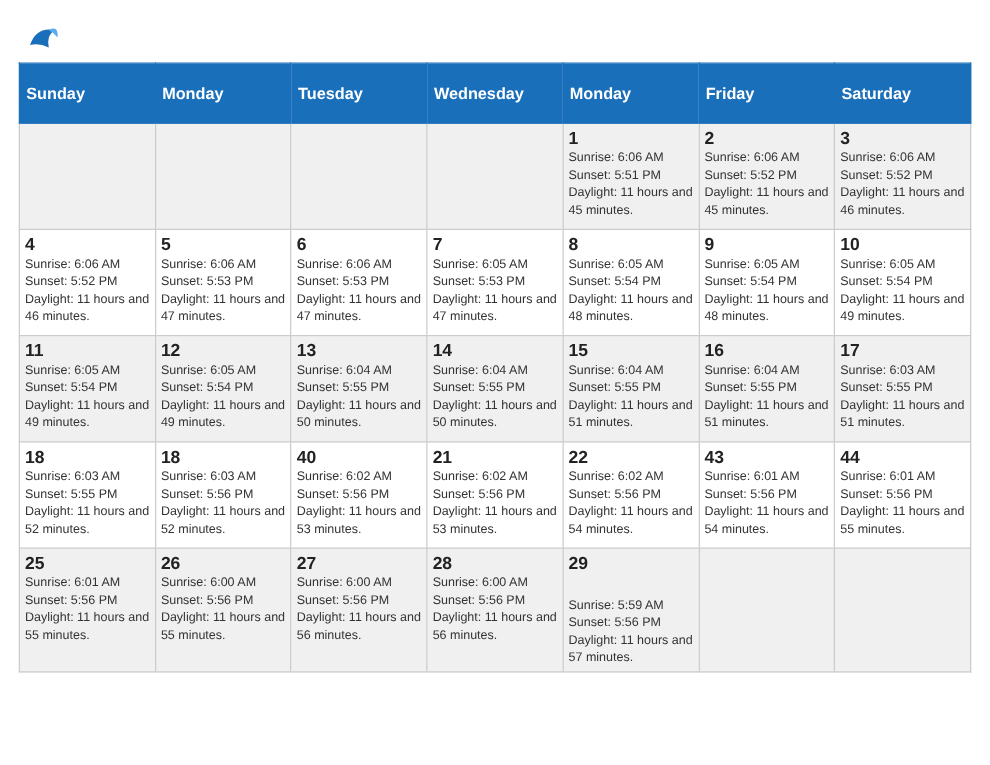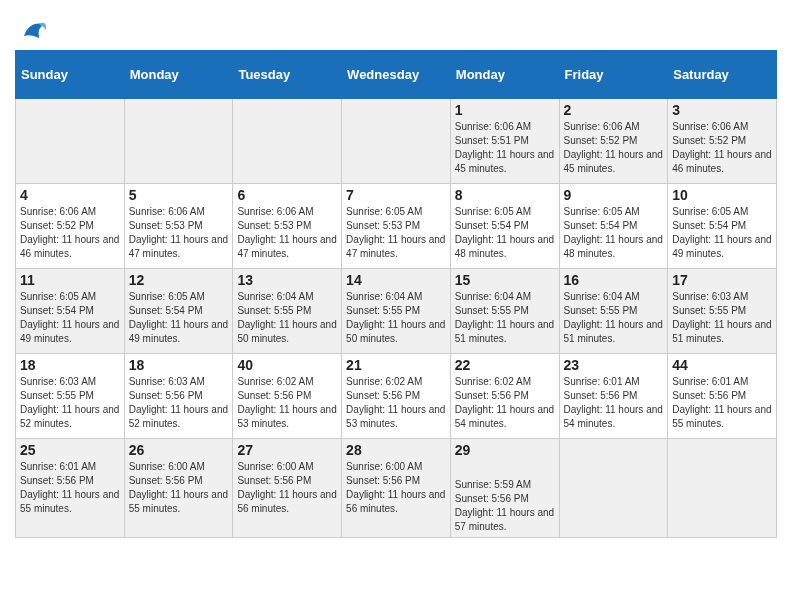--- a/index.html
+++ b/index.html
@@ -264,21 +264,21 @@
 Sunset: 5:56 PM
 Daylight: 11 hours and 53 minutes.</div>
         </td>
         <td class="row-white">
           <div class="day-number">22</div>
           <div class="day-info" style="white-space: pre-line;">Sunrise: 6:02 AM
 Sunset: 5:56 PM
 Daylight: 11 hours and 54 minutes.</div>
         </td>
         <td class="row-white">
-          <div class="day-number">23</div>
+          <div class="day-number">43</div>
           <div class="day-info" style="white-space: pre-line;">Sunrise: 6:01 AM
 Sunset: 5:56 PM
 Daylight: 11 hours and 54 minutes.</div>
         </td>
         <td class="row-white">
           <div class="day-number">44</div>
           <div class="day-info" style="white-space: pre-line;">Sunrise: 6:01 AM
 Sunset: 5:56 PM
 Daylight: 11 hours and 55 minutes.</div>
         </td>

